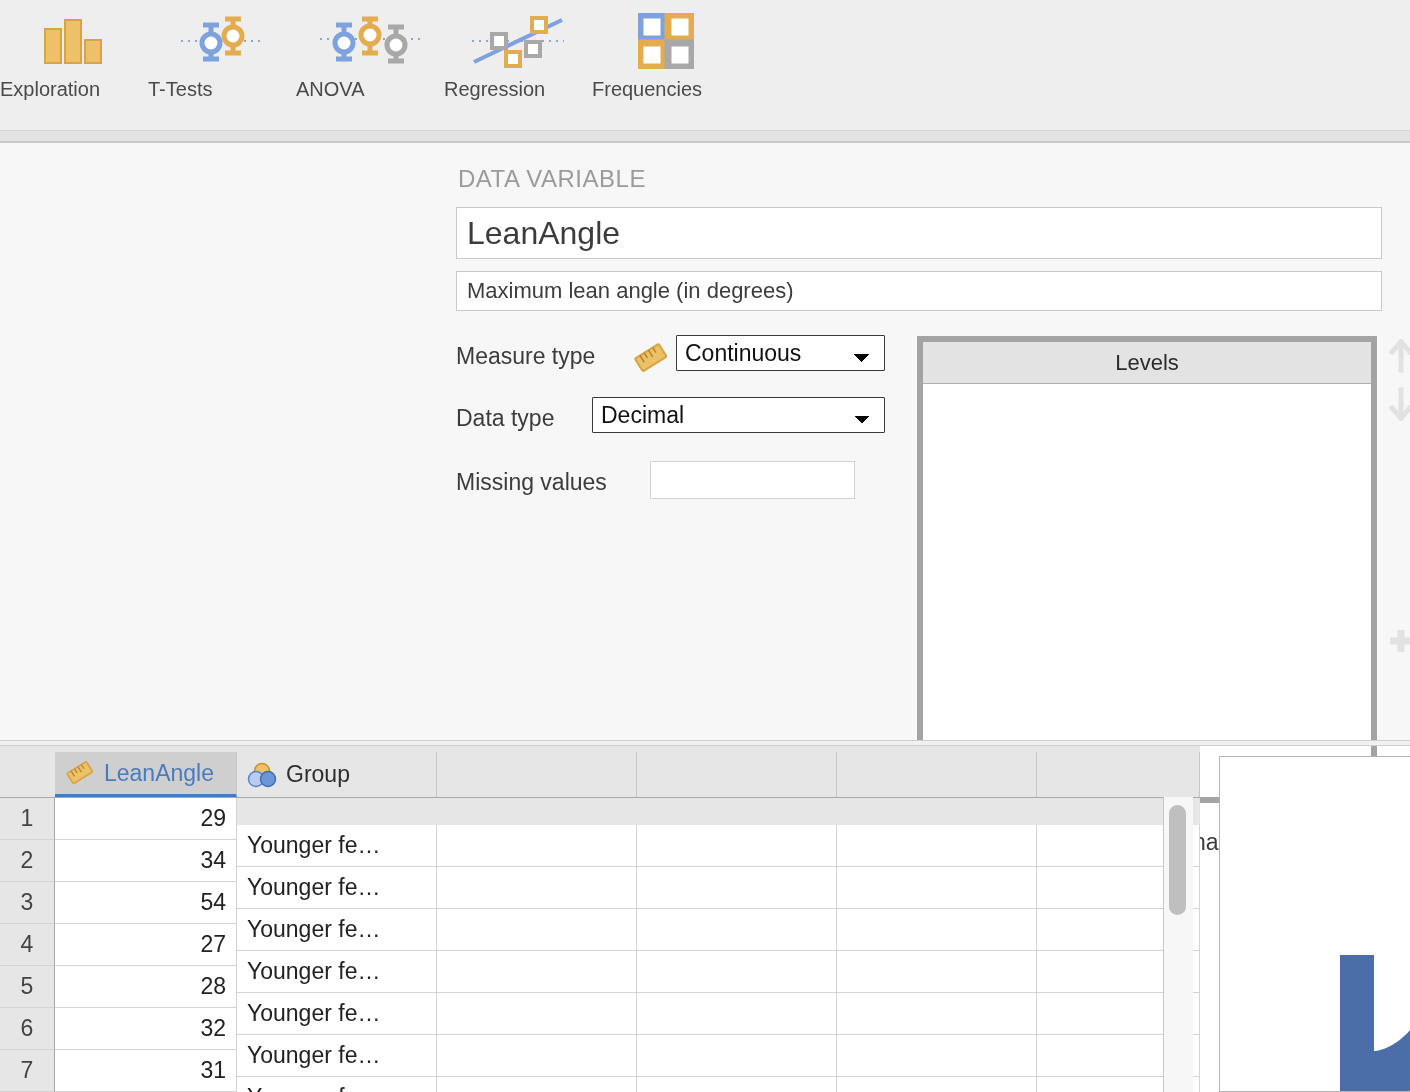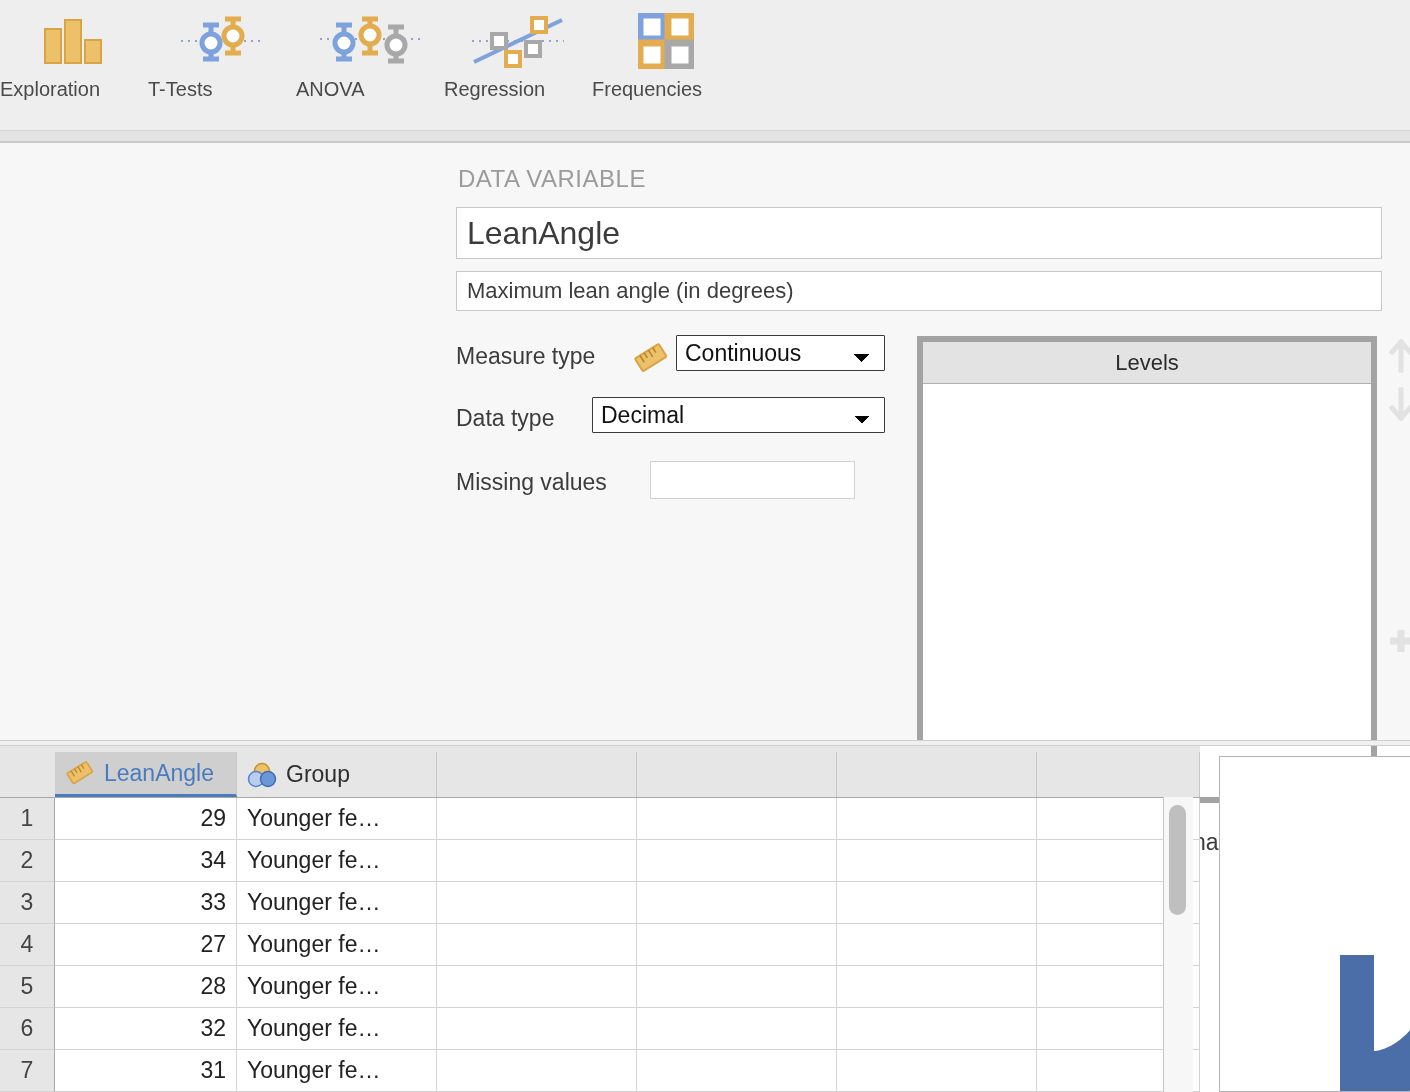--- a/index.html
+++ b/index.html
@@ -172,21 +172,21 @@
     display: flex; align-items: center; justify-content: center;
     font-size: 23px; color: #444;
   }
   .cell {
     height: 42px; background: #ffffff; box-sizing: border-box;
     border-right: 1px solid #d3d3d3; border-bottom: 1px solid #d3d3d3;
     display: flex; align-items: center; font-size: 23px; color: #222;
     padding: 0 10px; overflow: hidden; white-space: nowrap;
   }
   .cell.num { justify-content: flex-end; }
-  .cell.txt { justify-content: flex-start; }
+  .cell.txt { justify-content: flex-start; margin-top: 27px; }
 
   .vscroll {
     position: absolute; left: 1163px; top: 51px; width: 30px; height: 295px;
     background: #f7f7f7; border-left: 1px solid #c6c6c6; box-sizing: border-box;
   }
   .vthumb {
     position: absolute; left: 5px; top: 8px; width: 17px; height: 110px;
     background: #bfbfbf; border-radius: 9px;
   }
 
@@ -415,21 +415,21 @@
             <div class="rowhead">2</div>
             <div class="cell num" style="width: 182px;">34</div>
             <div class="cell txt" style="width: 200px;">Younger fe…</div>
             <div class="cell txt" style="width: 200px;"></div>
             <div class="cell txt" style="width: 200px;"></div>
             <div class="cell txt" style="width: 200px;"></div>
             <div class="cell txt" style="width: 163px;"></div>
           </div>
           <div class="grid-row">
             <div class="rowhead">3</div>
-            <div class="cell num" style="width: 182px;">33</div>
+            <div class="cell num" style="width: 182px;">54</div>
             <div class="cell txt" style="width: 200px;">Younger fe…</div>
             <div class="cell txt" style="width: 200px;"></div>
             <div class="cell txt" style="width: 200px;"></div>
             <div class="cell txt" style="width: 200px;"></div>
             <div class="cell txt" style="width: 163px;"></div>
           </div>
           <div class="grid-row">
             <div class="rowhead">4</div>
             <div class="cell num" style="width: 182px;">27</div>
             <div class="cell txt" style="width: 200px;">Younger fe…</div>

